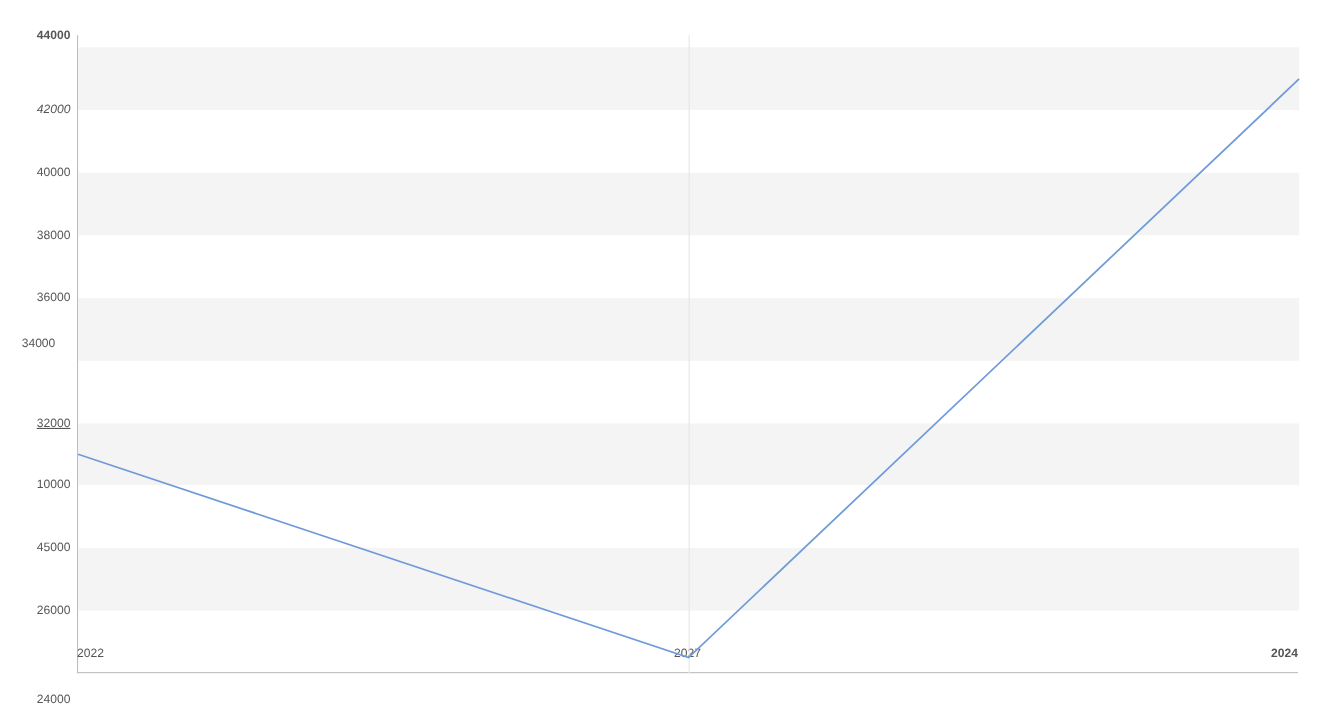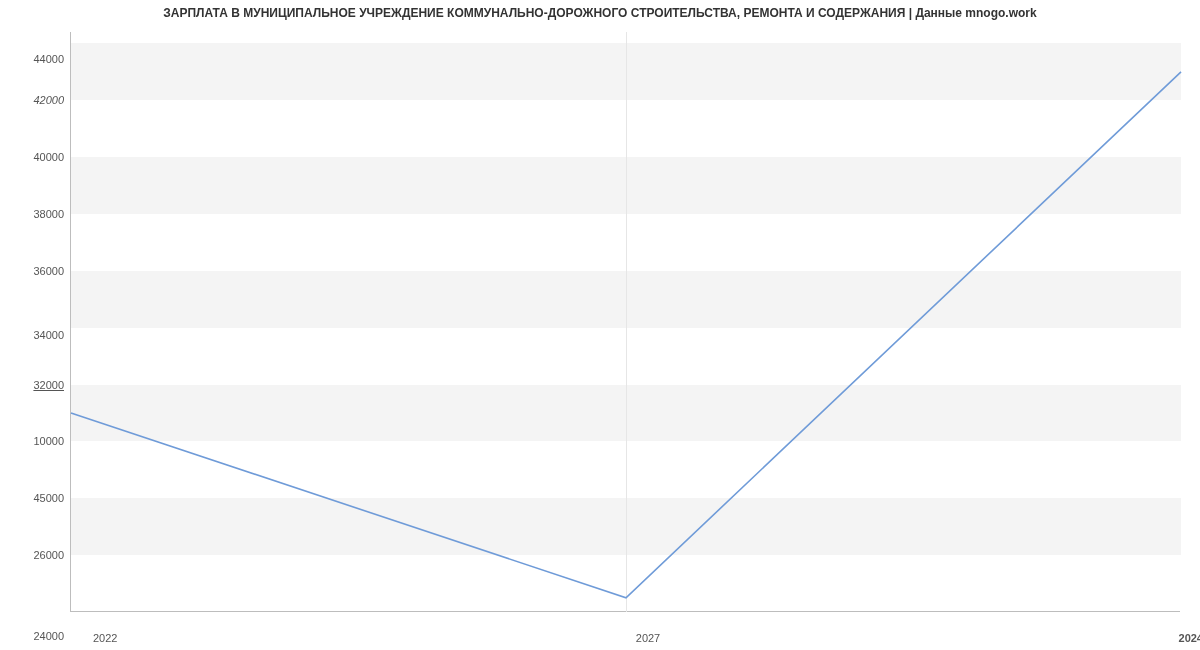--- a/index.html
+++ b/index.html
@@ -57,25 +57,24 @@
     position: absolute;
     right: 1136px; 
     width: 58px;
     text-align: right;
     font-size: 11px;
     color: #555;
     transform: translateY(-50%);
   }
   .xtick-label {
     position: absolute;
-    top: 632px;
+    top: 588px;
     font-size: 11px;
     color: #555;
     transform: translateX(-50%);
-    margin-left: 23px;
   }
   .xtick-label.left { transform: none; }
   .xtick-label.right { transform: translateX(-100%); }
   svg.line-layer {
     position: absolute;
     left: 0;
     top: 0;
     width: 1110px;
     height: 580px;
     z-index: 2;
@@ -83,45 +82,44 @@
   }
   .series-line {
     fill: none;
     stroke-width: 1.6;
   }
 </style>
 </head>
 <body>
 
 <div class="chart-container">
-  <div class="title">ЗАРПЛАТА В МУНИЦИПАЛЬНОЕ УЧРЕЖДЕНИЕ КОММУНАЛЬНО-ДОРОЖНОГО СТРОИТЕЛЬСТВА, РЕМОНТА И СОДЕРЖАНИЯ | Данные mnogo.work</div>
 
   <div class="plot" id="plot">
       <div class="band" style="top: 11.3725px; height: 56.8627px;"></div>
       <div class="xgrid" style="left: 555px;"></div>
       <div class="band" style="top: 125.098px; height: 56.8627px;"></div>
       <div class="band" style="top: 238.824px; height: 56.8627px;"></div>
       <div class="band" style="top: 352.549px; height: 56.8627px;"></div>
       <div class="band" style="top: 466.275px; height: 56.8627px;"></div>
     <svg class="line-layer" id="svg">
         <path d="M0.00 380.98 L555.00 565.78 L1110.00 39.80" class="series-line" stroke="#6f9bd8"></path>
       </svg>
   </div>
 
   <div id="yticks">
       <div class="ytick-label" style="top: 636px;">24000</div>
       <div class="ytick-label" style="top: 555.137px;">26000</div>
       <div class="ytick-label" style="top: 498.275px;">45000</div>
       <div class="ytick-label" style="top: 441.412px;">10000</div>
       <div class="ytick-label" style="top: 384.549px; text-decoration: underline;">32000</div>
-      <div class="ytick-label" style="top: 335px;">34000</div>
+      <div class="ytick-label" style="top: 312px; text-align: center;">34000</div>
       <div class="ytick-label" style="top: 270.824px;">36000</div>
       <div class="ytick-label" style="top: 213.961px;">38000</div>
       <div class="ytick-label" style="top: 157.098px;">40000</div>
       <div class="ytick-label" style="top: 100.235px; font-style: italic;">42000</div>
-      <div class="ytick-label" style="top: 59px;">44000</div>
+      <div class="ytick-label" style="top: 32px; font-weight: bold;">44000</div>
     </div>
   <div id="xticks">
       <div class="xtick-label left" style="left: 70px;">2022</div>
       <div class="xtick-label" style="left: 625px;">2027</div>
       <div class="xtick-label right" style="left: 1180px; font-weight: bold;">2024</div>
     </div>
 </div>
 
 </body></html>

